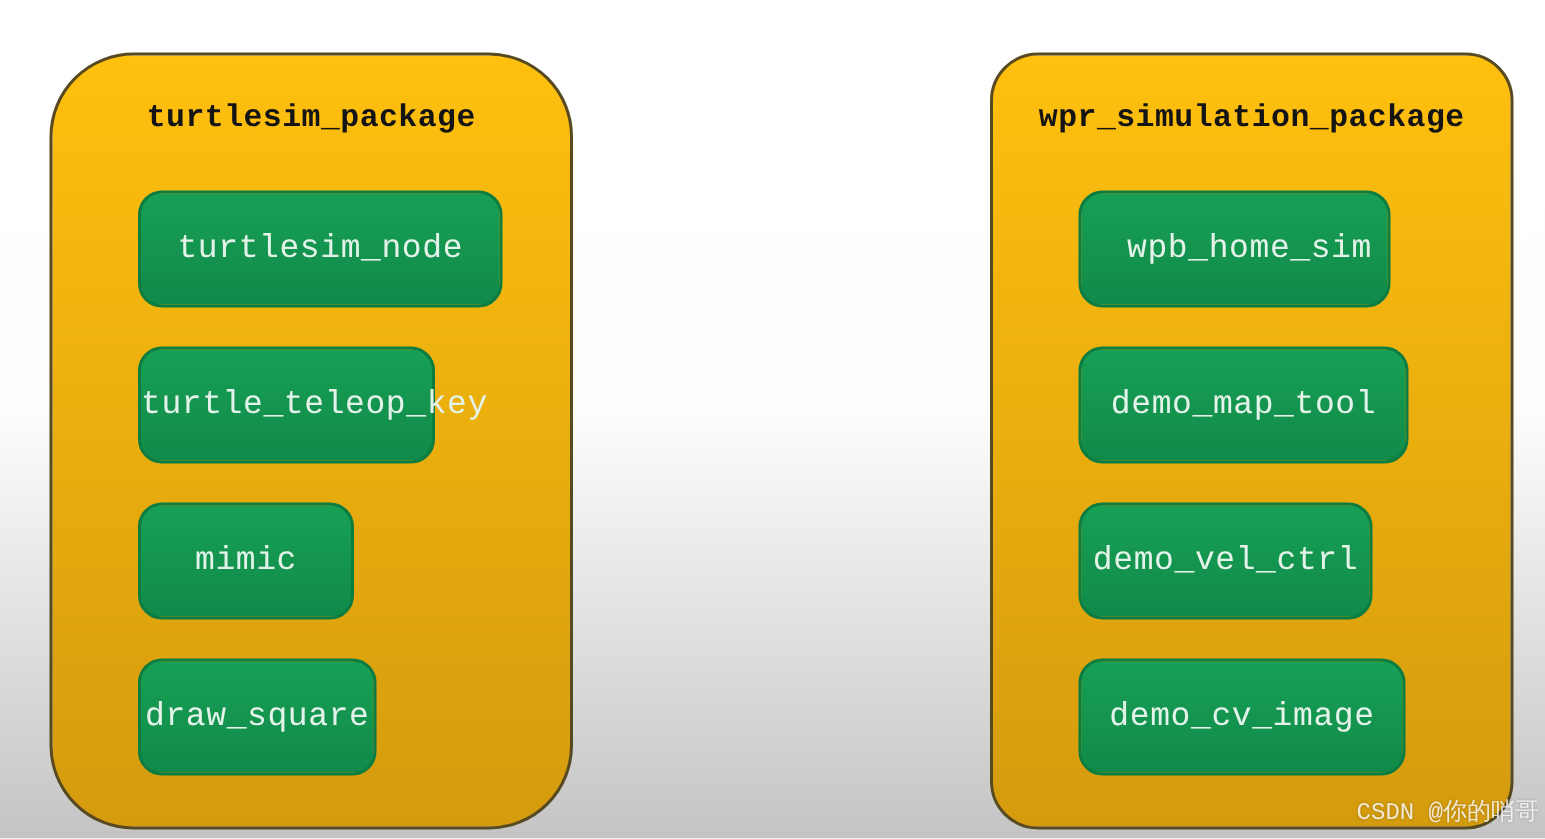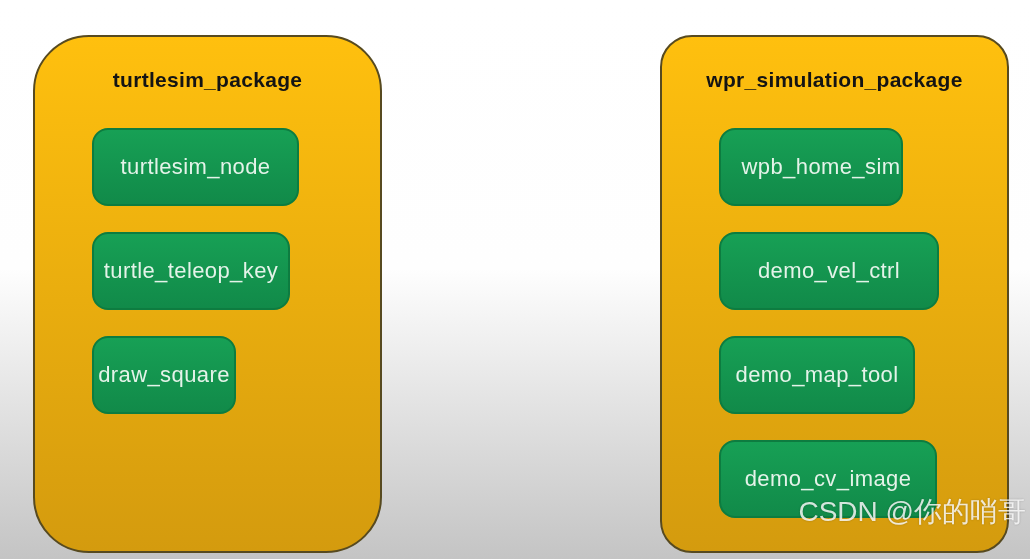--- a/index.html
+++ b/index.html
@@ -15,20 +15,21 @@
     --node-text-color:#e4f3e9;
     --watermark-color:rgba(255,255,255,0.82);
   }
   *{margin:0;padding:0;box-sizing:border-box;}
   html,body{width:1030px;height:559px;overflow:hidden;}
   body{font-family:"Liberation Sans","DejaVu Sans",sans-serif;}
   .canvas{
     position:relative;
     width:1030px;height:559px;
     background:linear-gradient(180deg,var(--bg-top) 0%,#fefefe 48%,var(--bg-bottom) 100%);
+    font-family:Liberation Mono, monospace;
   }
   .package{
     position:absolute;
     top:35px;
     width:349px;height:518px;
     border-radius:56px;
     background:linear-gradient(180deg,var(--package-fill-top) 0%,var(--package-fill-bottom) 100%);
     border:2px solid var(--package-border);
   }
   .pkg-left{left:33px;}
@@ -50,57 +51,58 @@
     line-height:74px;
     margin-bottom:26px;
     border-radius:16px;
     background:linear-gradient(180deg,var(--node-fill-top) 0%,var(--node-fill-bottom) 100%);
     border:2px solid var(--node-border);
     color:var(--node-text-color);
     font-size:22px;
     letter-spacing:0.4px;
     text-align:center;
   }
-  .pkg-left  .node:nth-child(1){width:207px;}
+  .pkg-left  .node:nth-child(1){width:243px;}
   .pkg-left  .node:nth-child(2){width:198px;}
   .pkg-left  .node:nth-child(3){width:144px;}
-  .pkg-left  .node:nth-child(4){width:188px;}
-  .pkg-right .node:nth-child(1){width:184px;padding-left:20px;}
+  .pkg-left  .node:nth-child(4){width:159px;}
+  .pkg-right .node:nth-child(1){width:208px;padding-left:20px;}
   .pkg-right .node:nth-child(2){width:220px;}
   .pkg-right .node:nth-child(3){width:196px;}
   .pkg-right .node:nth-child(4){width:218px;}
   .watermark{
     position:absolute;
     right:4px;
-    bottom:28px;
-    font-size:28px;
+    bottom:7px;
+    font-size:16px;
     color:var(--watermark-color);
     text-shadow:0 0 2px rgba(0,0,0,0.25);
     white-space:nowrap;
   }
 </style>
 </head>
 <body>
 
 <div class="canvas">
 
   <section class="package pkg-left">
     <h2 class="pkg-title">turtlesim_package</h2>
     <div class="nodes">
       <div class="node">turtlesim_node</div>
       <div class="node">turtle_teleop_key</div>
+      <div class="node">mimic</div>
       <div class="node">draw_square</div>
     </div>
   </section>
 
   <section class="package pkg-right">
     <h2 class="pkg-title">wpr_simulation_package</h2>
     <div class="nodes">
       <div class="node">wpb_home_sim</div>
+      <div class="node">demo_map_tool</div>
       <div class="node">demo_vel_ctrl</div>
-      <div class="node">demo_map_tool</div>
       <div class="node">demo_cv_image</div>
     </div>
   </section>
 
   <div class="watermark">CSDN @你的哨哥</div>
 
 </div>
 
 </body></html>

